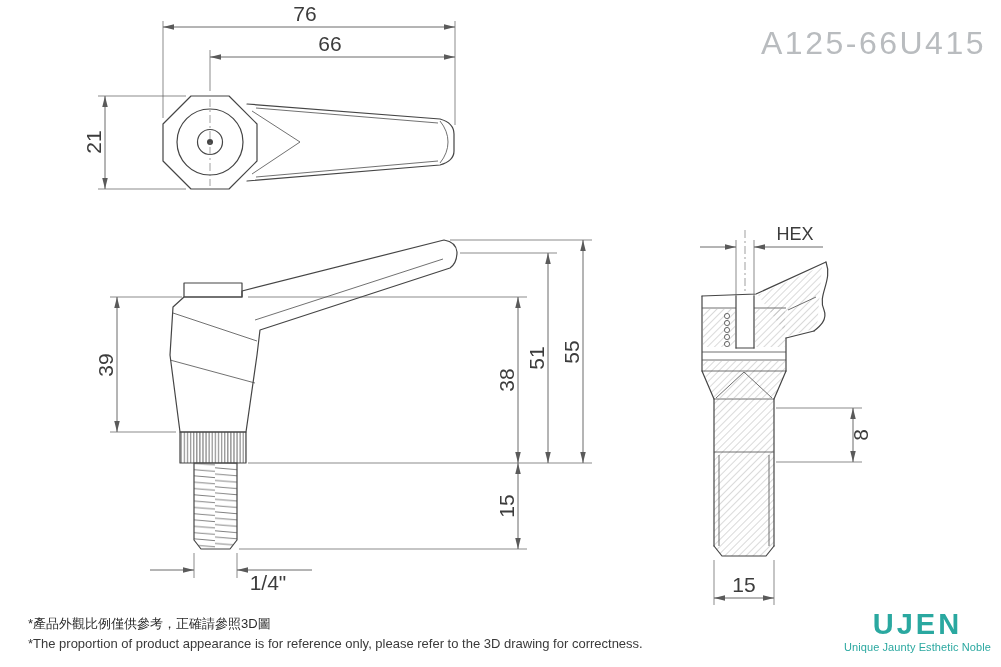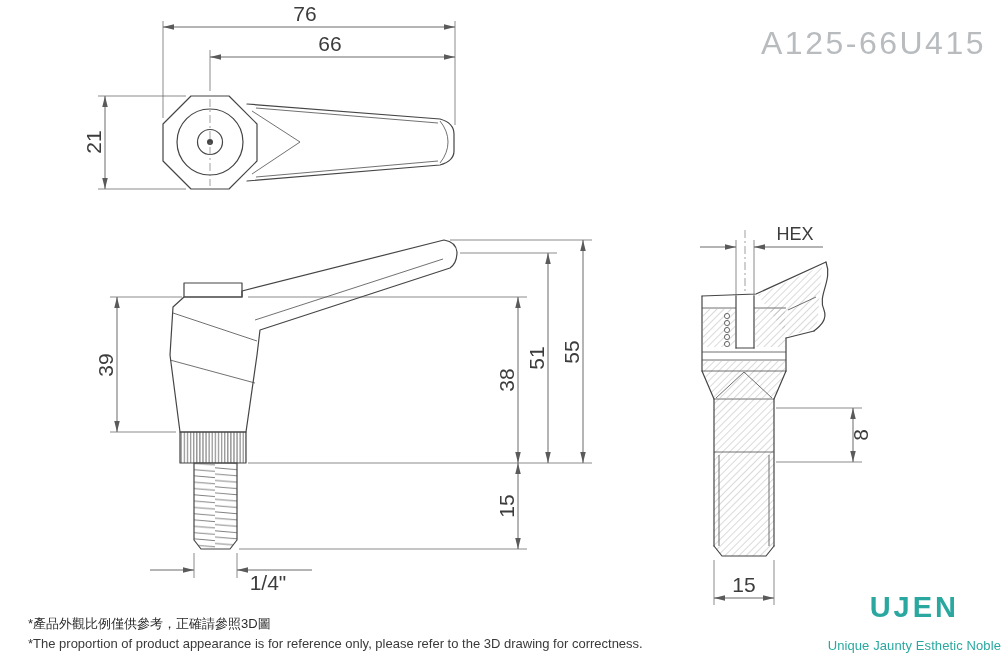--- a/index.html
+++ b/index.html
@@ -11,23 +11,23 @@
   .detail{fill:none;stroke:#4d4d4d;stroke-width:0.8;}
   .ext{stroke:#5a5a5a;stroke-width:0.7;fill:none;}
   .dim{stroke:#5a5a5a;stroke-width:0.9;fill:none;}
   .cl{stroke:#777;stroke-width:0.7;fill:none;stroke-dasharray:8 3 2 3;}
   .dimtext{fill:#3c3c3c;font-size:21px;font-family:"Liberation Sans",sans-serif;}
   .hextext{fill:#3c3c3c;font-size:18px;font-family:"Liberation Sans",sans-serif;}
   .parttitle{fill:#b9bcbf;font-size:32px;letter-spacing:2.5px;font-family:"Liberation Sans",sans-serif;}
   .notes{position:absolute;left:28px;bottom:16px;color:#2b2b2b;}
   .note-zh{font-size:13px;margin-bottom:3px;}
   .note-en{font-size:13px;color:#3a3a3a;}
-  .logo{position:absolute;right:0;bottom:14px;text-align:center;color:#2aa8a0;}
+  .logo{position:absolute;right:10px;bottom:14px;text-align:center;color:#2aa8a0;}
   .logo-name{font-size:29px;font-weight:bold;letter-spacing:3px;line-height:1;}
-  .logo-tagline{font-size:13px;white-space:nowrap;margin-top:16px;letter-spacing:0.1px;}
+  .logo-tagline{font-size:11px;white-space:nowrap;margin-top:2px;letter-spacing:0.1px;}
 </style>
 </head>
 <body>
 
 <div class="canvas">
 
 <svg class="drawing" width="1001" height="667" viewBox="0 0 1001 667">
   <defs>
     <marker id="arr" viewBox="0 0 10 6" refX="10" refY="3" markerWidth="11" markerHeight="6.6" markerUnits="userSpaceOnUse" orient="auto-start-reverse">
       <path d="M0,0.5 L10,3 L0,5.5 Z" fill="#5a5a5a"></path>

